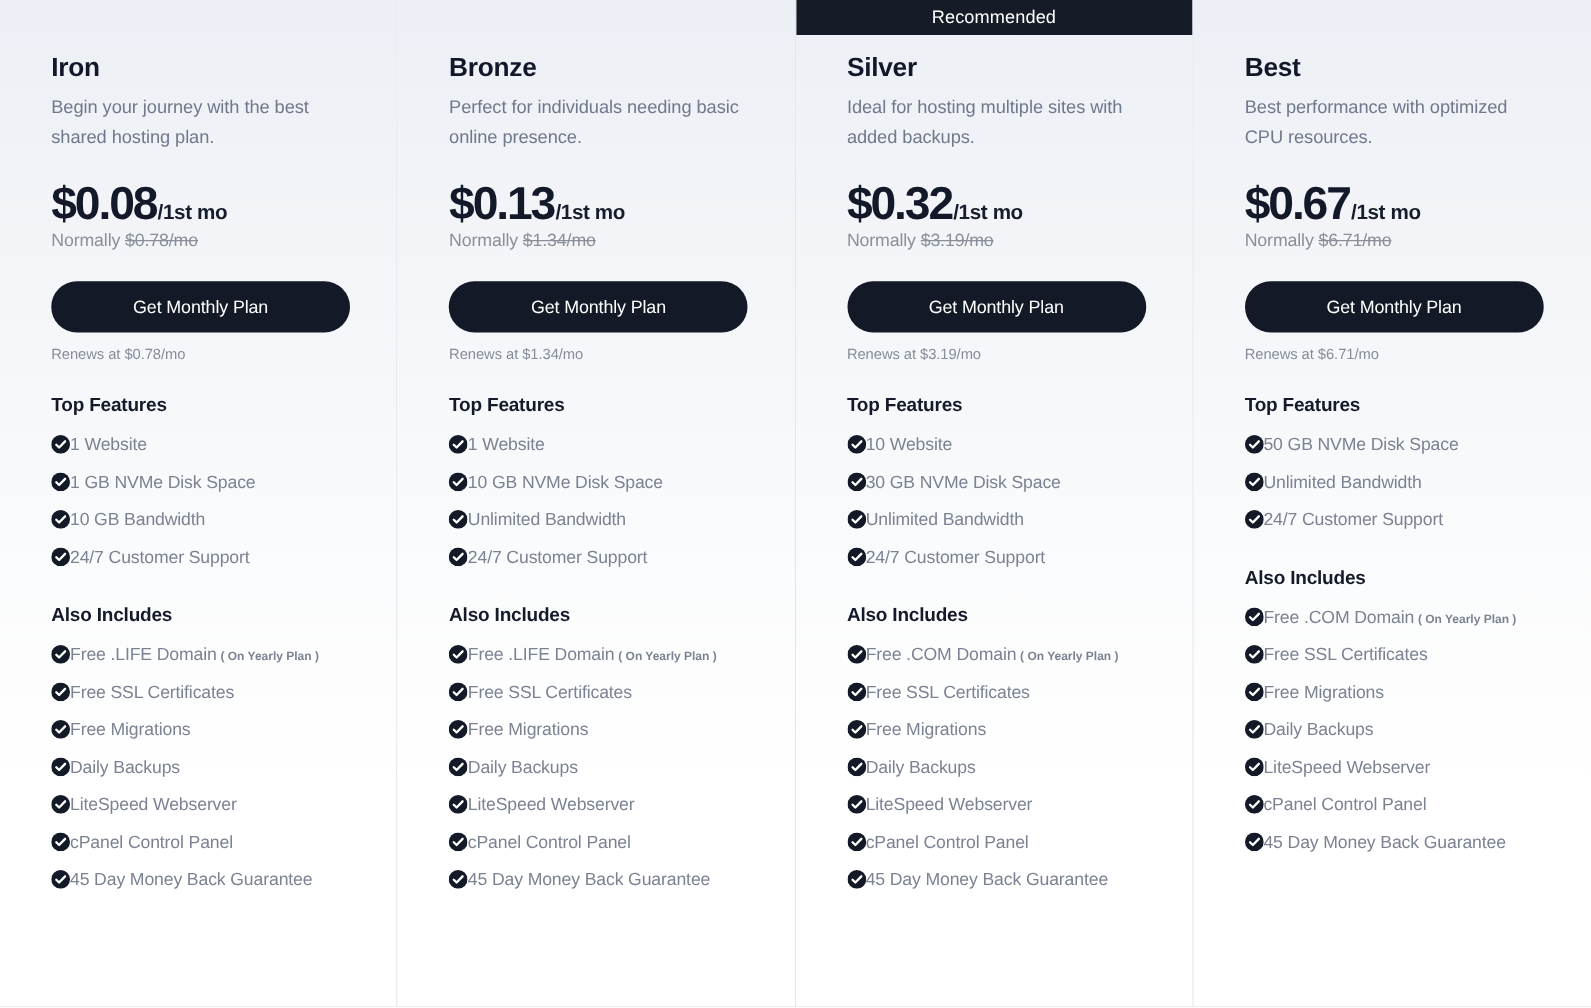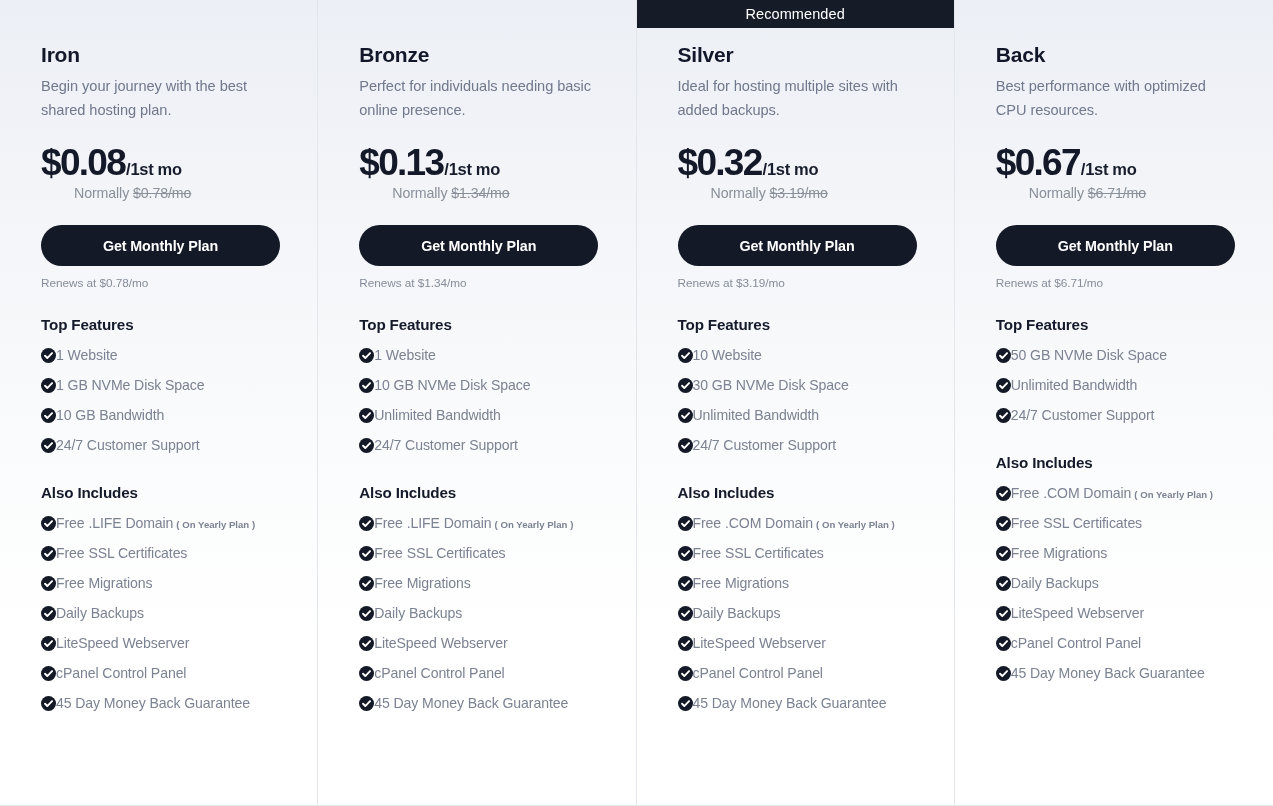--- a/index.html
+++ b/index.html
@@ -91,37 +91,36 @@
     color: #171d2c;
     letter-spacing: -0.3px;
     margin-left: 1px;
   }
 
   .normally {
     font-size: 14.2px;
     color: #8a9099;
     margin-bottom: 24px;
     letter-spacing: -0.1px;
-    margin-left: 33px;
   }
   .normally .struck { text-decoration: line-through; }
 
   .cta-button {
     display: flex;
     align-items: center;
     justify-content: center;
     width: 239px;
     height: 41px;
     background: #131926;
     color: #ffffff;
     border: none;
     border-radius: 21px;
     font-family: "Liberation Sans", sans-serif;
     font-size: 14.3px;
-    font-weight: bold;
+    font-weight: normal;
     letter-spacing: -0.1px;
     cursor: pointer;
     margin-bottom: 10px;
   }
 
   .renews {
     font-size: 11.8px;
     color: #868d99;
     letter-spacing: -0.05px;
     margin-bottom: 26px;
@@ -483,21 +482,21 @@
               <path d="M4.3 8.3 L6.7 10.7 L11.8 5.4" stroke="#ffffff" stroke-width="2" stroke-linecap="round" stroke-linejoin="round" fill="none"></path>
             </svg>
             <span><span class="feature-text">45 Day Money Back Guarantee</span></span>
           </li>
         </ul>
     </div>
   </div>
     <div class="plan-card">
     <div class="banner-spacer"></div>
     <div class="card-body">
-      <div class="plan-name">Back</div>
+      <div class="plan-name">Best</div>
       <div class="plan-desc">Best performance with optimized CPU resources.</div>
 
       <div class="price-row">
         <span class="price-main">$0.67</span>
         <span class="price-suffix">/1st mo</span>
       </div>
 
       <div class="normally"><span>Normally </span><span class="struck">$6.71/mo</span></div>
 
       <button class="cta-button">Get Monthly Plan</button>

